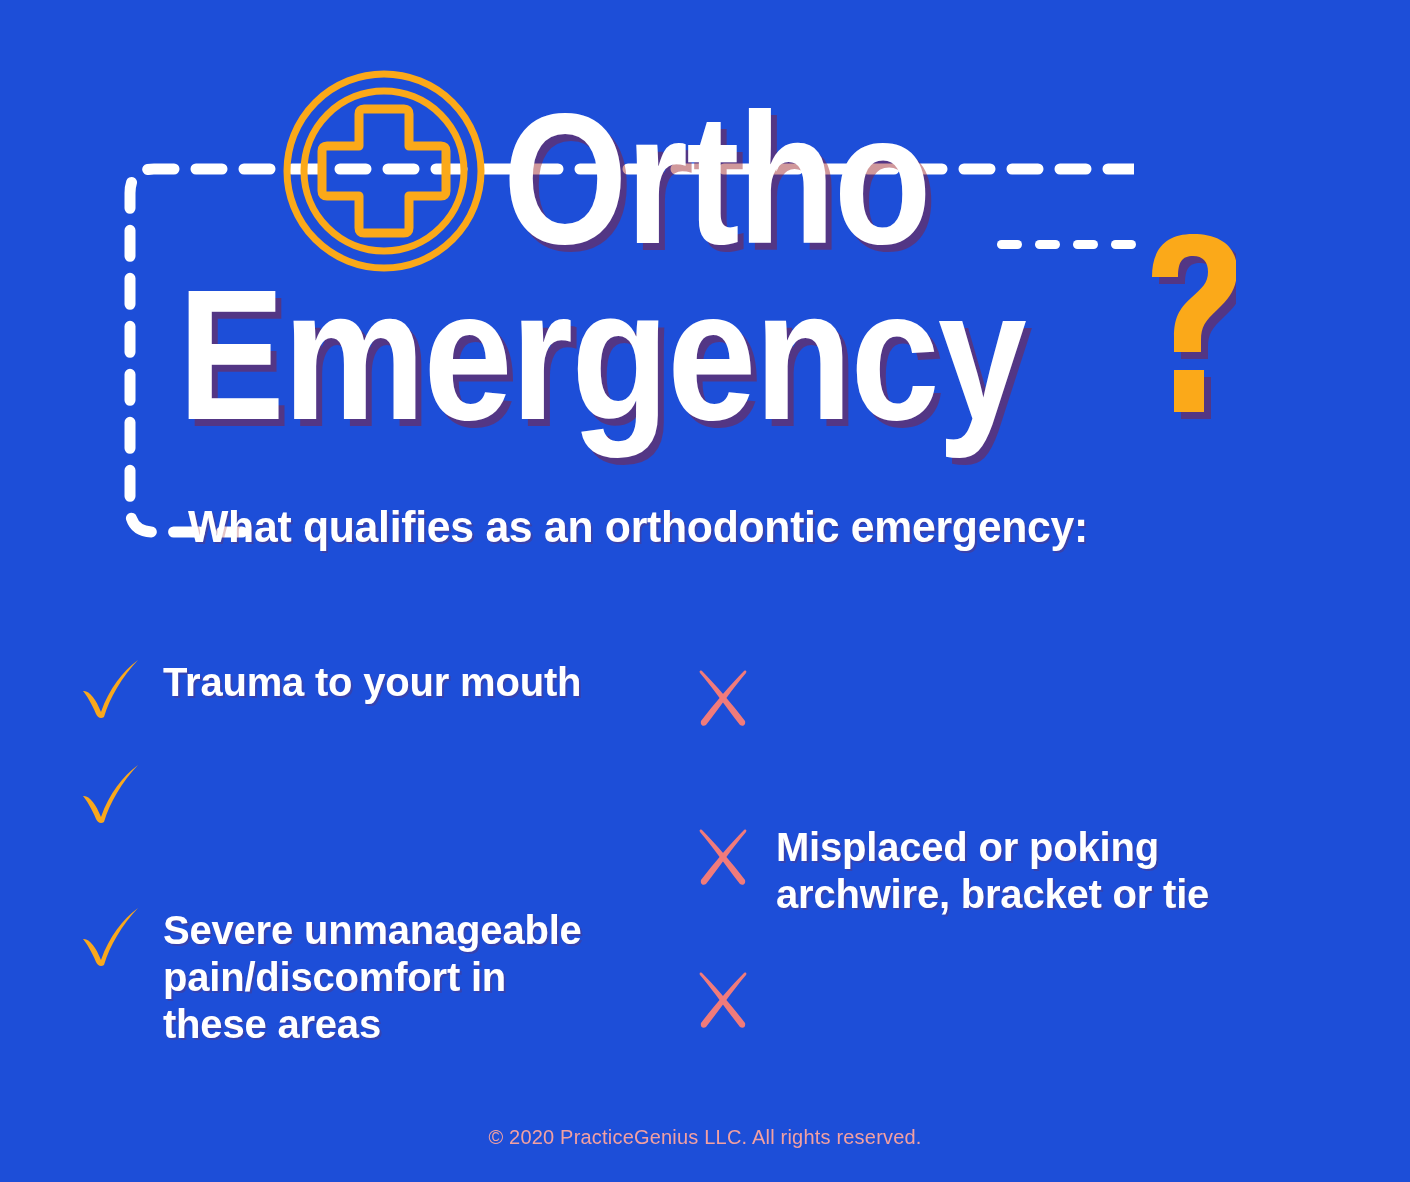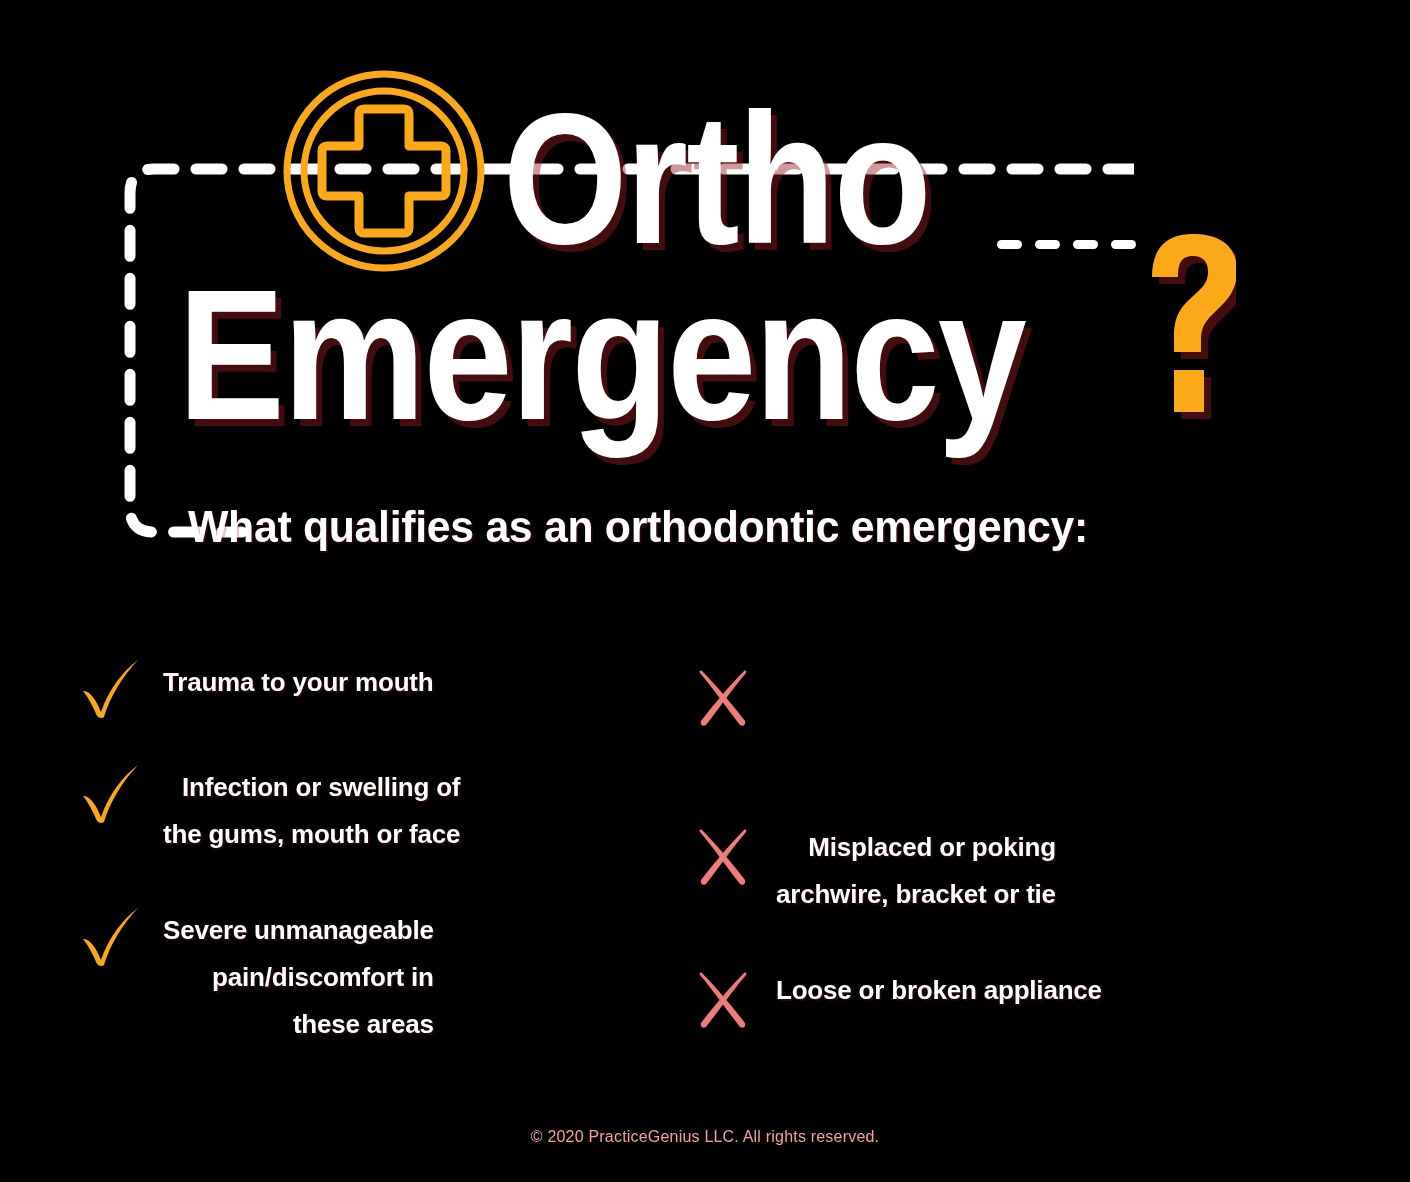--- a/index.html
+++ b/index.html
@@ -12,21 +12,21 @@
     background: #D63A40;
     font-family: "Liberation Sans", sans-serif;
     overflow: hidden;
     position: relative;
   }
 
   .poster {
     position: relative;
     width: 1410px;
     height: 1182px;
-    background: #000000;
+    background: #1d4ed8;
     overflow: hidden;
   }
 
   
   .dashed-bracket {
     position: absolute;
     left: 124px;
     top: 163px;
     width: 1010px;
     height: 375px;
@@ -147,29 +147,28 @@
   }
 
   .mark {
     flex: 0 0 auto;
     width: 72px;
     height: 72px;
     margin-right: 16px;
   }
 
   .item-text {
-    font-size: 26px;
+    font-size: 40px;
     line-height: 47px;
     font-weight: bold;
     color: #FFFFFF;
     letter-spacing: -0.2px;
     text-shadow: 2px 2px 0 rgba(150, 26, 33, 0.22);
     padding-top: 4px;
     white-space: pre-line;
-    text-align: right;
   }
 
   
   .l1 { left: 0; top: 0; }
   .l2 { left: 0; top: 105px; }
   .l3 { left: 0; top: 248px; }
 
   
   .r1 { left: 0; top: 8px; }
   .r2 { left: 0; top: 158px; margin-top: 9px; }
@@ -177,21 +176,21 @@
 
   .r1 .item-text, .r2 .item-text, .r3 .item-text { padding-top: 2px; }
 
   
   .footer {
     position: absolute;
     left: 0;
     top: 1124px;
     width: 1410px;
     text-align: center;
-    font-size: 16px;
+    font-size: 20px;
     line-height: 26px;
     color: #F2A0A2;
     font-weight: normal;
     letter-spacing: 0.2px;
   }
 </style>
 </head>
 <body>
 
 <div class="poster">
@@ -239,22 +238,20 @@
         <svg class="mark" viewBox="0 0 72 72" xmlns="http://www.w3.org/2000/svg">
           <path d="M 8 36 C 14 35 21 44 26 57 C 34 34 48 16 63 5 C 47 22 35 42 29 62 C 26 64 23 63 21 59 C 17 49 12 41 8 36 Z" fill="#F9A81C"></path>
         </svg>
         <div class="item-text">Trauma to your mouth</div>
       </div>
 
       <div class="item l2">
         <svg class="mark" viewBox="0 0 72 72" xmlns="http://www.w3.org/2000/svg">
           <path d="M 8 36 C 14 35 21 44 26 57 C 34 34 48 16 63 5 C 47 22 35 42 29 62 C 26 64 23 63 21 59 C 17 49 12 41 8 36 Z" fill="#F9A81C"></path>
         </svg>
-        <div class="item-text">Infection or swelling of
-the gums, mouth or face</div>
       </div>
 
       <div class="item l3">
         <svg class="mark" viewBox="0 0 72 72" xmlns="http://www.w3.org/2000/svg">
           <path d="M 8 36 C 14 35 21 44 26 57 C 34 34 48 16 63 5 C 47 22 35 42 29 62 C 26 64 23 63 21 59 C 17 49 12 41 8 36 Z" fill="#F9A81C"></path>
         </svg>
         <div class="item-text">Severe unmanageable
 pain/discomfort in
 these areas</div>
       </div>
@@ -276,19 +273,18 @@
         </svg>
         <div class="item-text">Misplaced or poking
 archwire, bracket or tie</div>
       </div>
 
       <div class="item r3">
         <svg class="mark" viewBox="0 0 72 72" xmlns="http://www.w3.org/2000/svg">
           <path d="M 12 10 C 24 24 38 44 52 62 C 55 64 58 62 57 58 C 44 41 27 21 14 8 C 12 7 11 8 12 10 Z" fill="#F07B7B"></path>
           <path d="M 58 10 C 46 24 32 44 18 62 C 15 64 12 62 13 58 C 26 41 43 21 56 8 C 58 7 59 8 58 10 Z" fill="#F07B7B"></path>
         </svg>
-        <div class="item-text">Loose or broken appliance</div>
       </div>
     </div>
   </div>
 
   <div class="footer">© 2020 PracticeGenius LLC. All rights reserved.</div>
 </div>
 
 </body></html>

